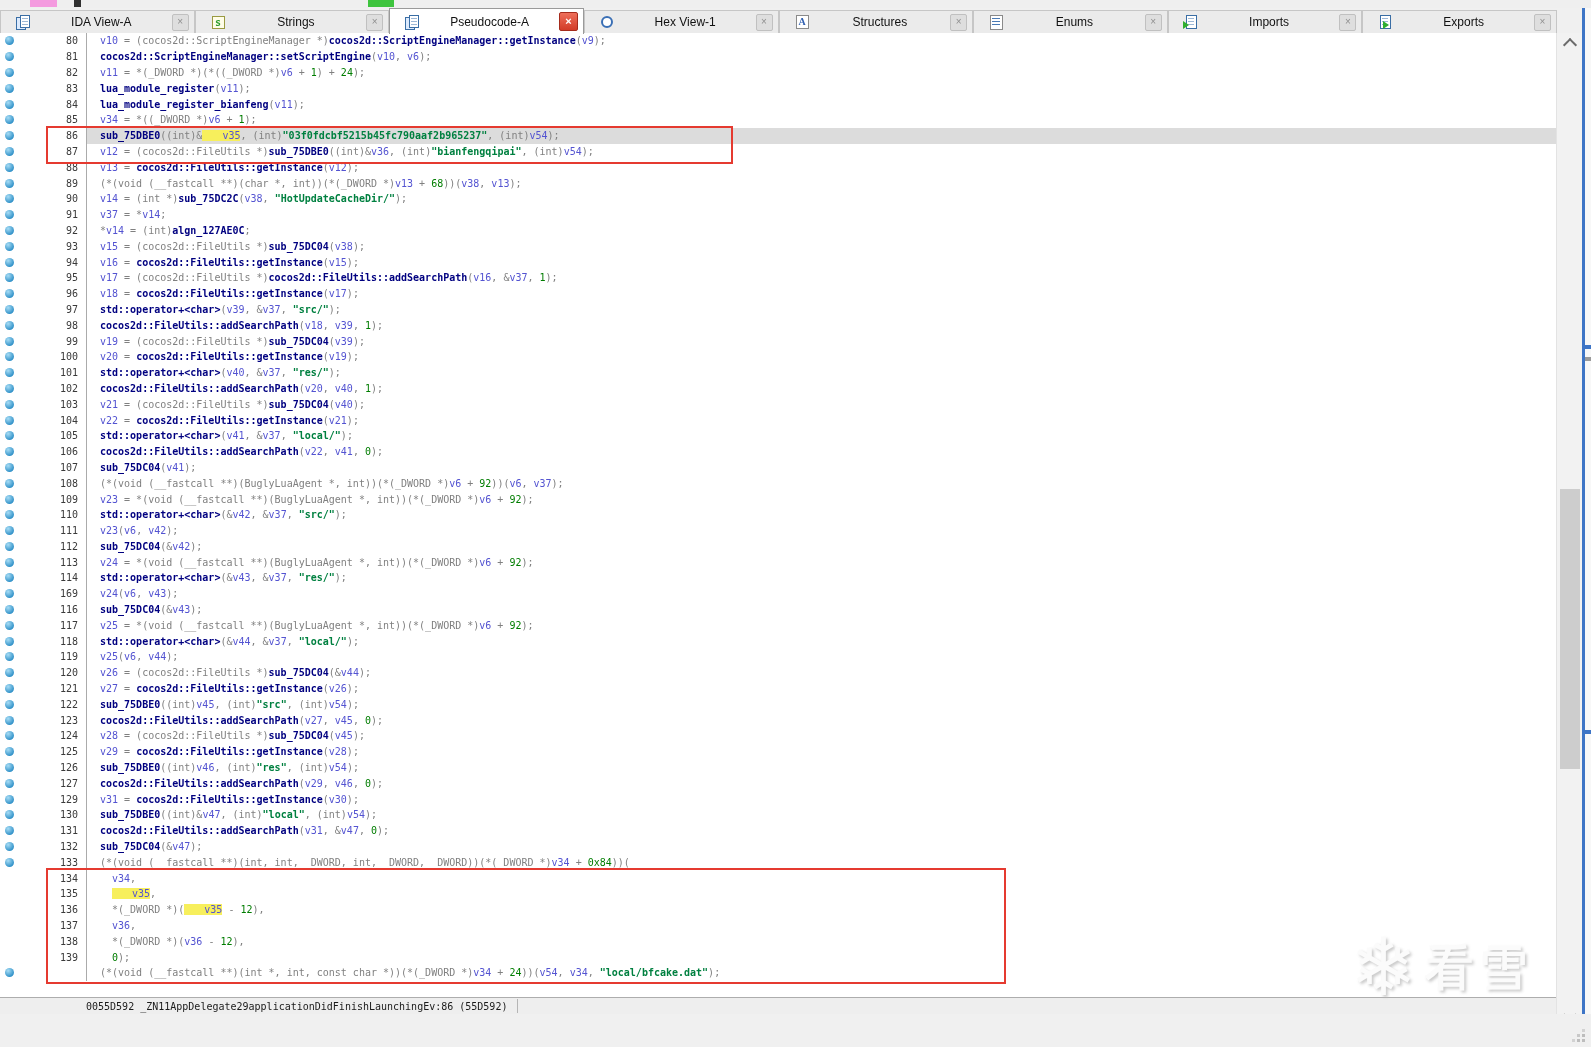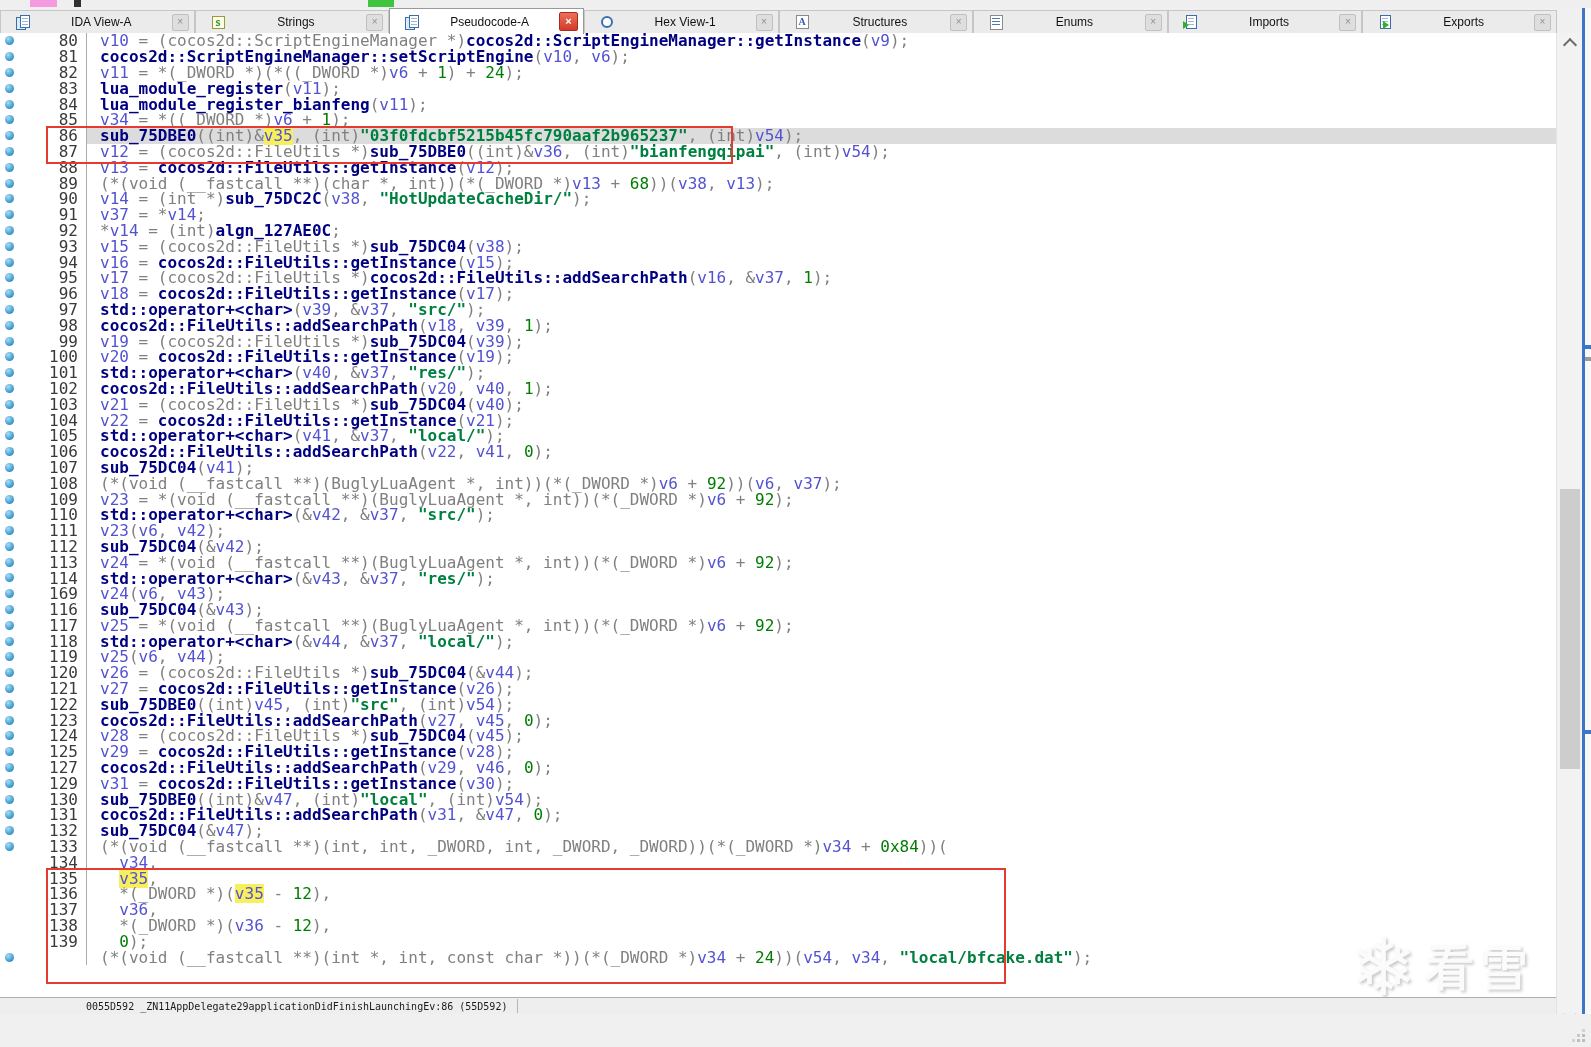--- a/index.html
+++ b/index.html
@@ -39,36 +39,36 @@
   .icon-enums::after{content:"";position:absolute;left:4px;top:4px;width:8px;height:8px;
       background:repeating-linear-gradient(#4a7ab5 0 1px,transparent 1px 3px);}
   .icon-imports::before,.icon-exports::before{content:"";position:absolute;left:3px;top:1px;width:9px;height:12px;background:#fff;border:1px solid #3a6ea5;
       background-image:repeating-linear-gradient(#9db8d6 0 1px,transparent 1px 3px);
       background-size:6px 8px;background-position:1px 2px;background-repeat:no-repeat;}
   .icon-imports::after{content:"";position:absolute;left:0;bottom:1px;width:0;height:0;border:4px solid transparent;border-left:6px solid #2fae2f;}
   .icon-exports::after{content:"";position:absolute;right:0;bottom:1px;width:0;height:0;border:4px solid transparent;border-left:6px solid #2fae2f;}
 
   
   .code-pane{position:absolute;left:0;top:33px;width:1556px;height:964px;background:#fff;overflow:hidden;
-             font-family:"DejaVu Sans Mono",monospace;font-size:16px;}
+             font-family:"DejaVu Sans Mono",monospace;font-size:10px;}
   .code-row{display:flex;height:15.8px;align-items:center;}
   .gutter{flex:0 0 86px;display:flex;align-items:center;height:100%;border-right:1px solid #ababab;background:#fff;}
   .dot{width:9px;height:9px;border-radius:50%;margin-left:5px;flex:0 0 9px;
        background:radial-gradient(circle at 35% 30%,#a6dcf5,#2d8fc7 75%);}
   .dot.nodot{visibility:hidden;}
   .lnum{flex:1;text-align:right;padding-right:8px;color:#3a3a3a;}
   .code-text{flex:1;height:100%;display:flex;align-items:center;}
   .code-row.hl-row .code-text{background:var(--line-highlight,#dcdcdc);}
   pre.codeline{margin:0;padding-left:13px;white-space:pre;}
   .seg-t{color:var(--keyword-gray,#808080);}
   .seg-v{color:var(--variable-blue,#5353d1);}
   .seg-f{color:var(--function-navy,#000080);font-weight:bold;}
   .seg-s{color:var(--string-green,#008040);font-weight:bold;}
   .seg-n{color:var(--number-green,#007d00);}
-  .seg-hl{background:var(--token-highlight,#f7ef5c);}
+  .seg-hl{background:var(--token-highlight,#f7ef5c);padding-left:20px;}
 
   
   .red-box{position:absolute;border:2px solid var(--box-red,#e53a30);z-index:5;pointer-events:none;}
   .red-box-1{left:46px;top:126px;width:683px;height:34px;}
   .red-box-2{left:46px;top:868px;width:956px;height:112px;}
   .annotation{position:absolute;left:705px;top:742px;font-size:27px;color:var(--annotation-red,#fa3b33);
               z-index:6;white-space:nowrap;pointer-events:none;}
 
   
   .scrollbar{position:absolute;left:1556px;top:33px;width:26px;height:992px;background:#f2f2f2;border-left:1px solid #e3e3e3;}
@@ -571,20 +571,29 @@
             <span class="dot"></span>
             <span class="lnum">125</span>
           </div>
           <div class="code-text">
             <pre class="codeline"><span class="seg-v">v29</span><span class="seg-t"> = </span><span class="seg-f">cocos2d::FileUtils::getInstance</span><span class="seg-t">(</span><span class="seg-v">v28</span><span class="seg-t">);</span></pre>
           </div>
         </div>
         <div class="code-row">
           <div class="gutter">
             <span class="dot"></span>
+            <span class="lnum">126</span>
+          </div>
+          <div class="code-text">
+            <pre class="codeline"><span class="seg-f">sub_75DBE0</span><span class="seg-t">((int)</span><span class="seg-v">v46</span><span class="seg-t">, (int)</span><span class="seg-s">"res"</span><span class="seg-t">, (int)</span><span class="seg-v">v54</span><span class="seg-t">);</span></pre>
+          </div>
+        </div>
+        <div class="code-row">
+          <div class="gutter">
+            <span class="dot"></span>
             <span class="lnum">127</span>
           </div>
           <div class="code-text">
             <pre class="codeline"><span class="seg-f">cocos2d::FileUtils::addSearchPath</span><span class="seg-t">(</span><span class="seg-v">v29</span><span class="seg-t">, </span><span class="seg-v">v46</span><span class="seg-t">, </span><span class="seg-n">0</span><span class="seg-t">);</span></pre>
           </div>
         </div>
         <div class="code-row">
           <div class="gutter">
             <span class="dot"></span>
             <span class="lnum">129</span>

